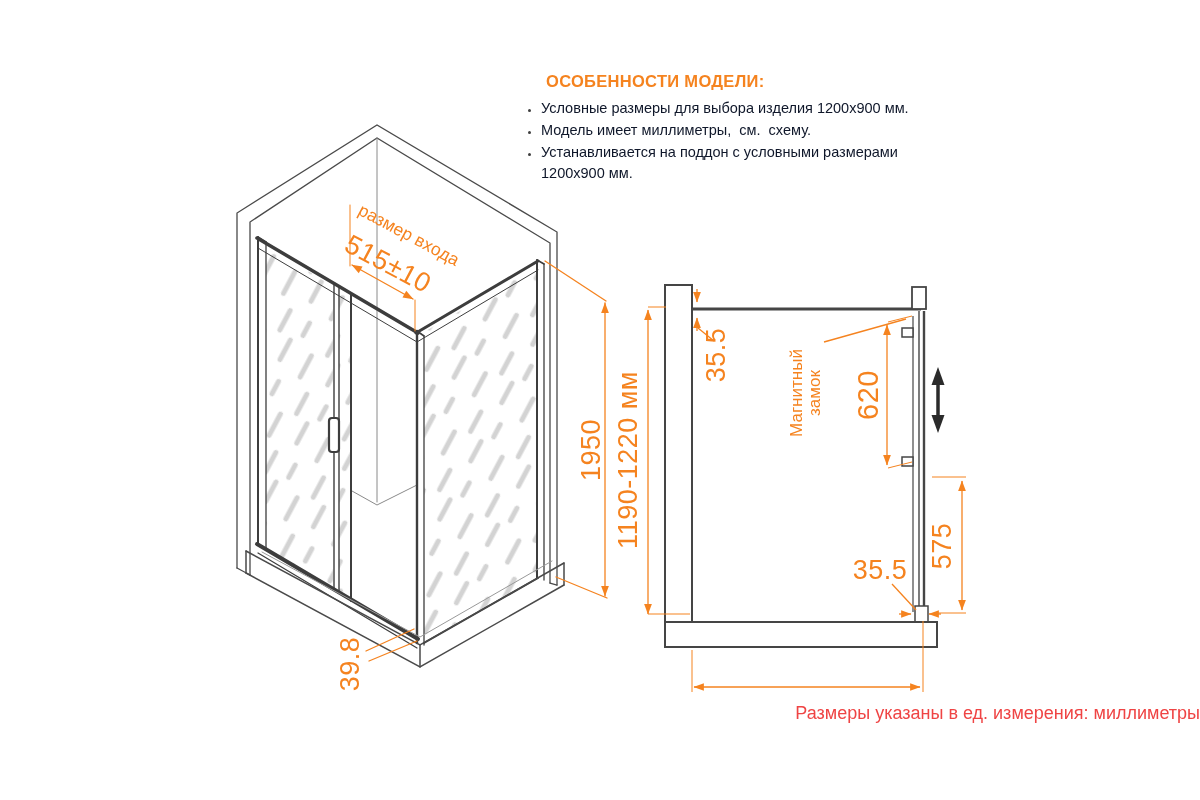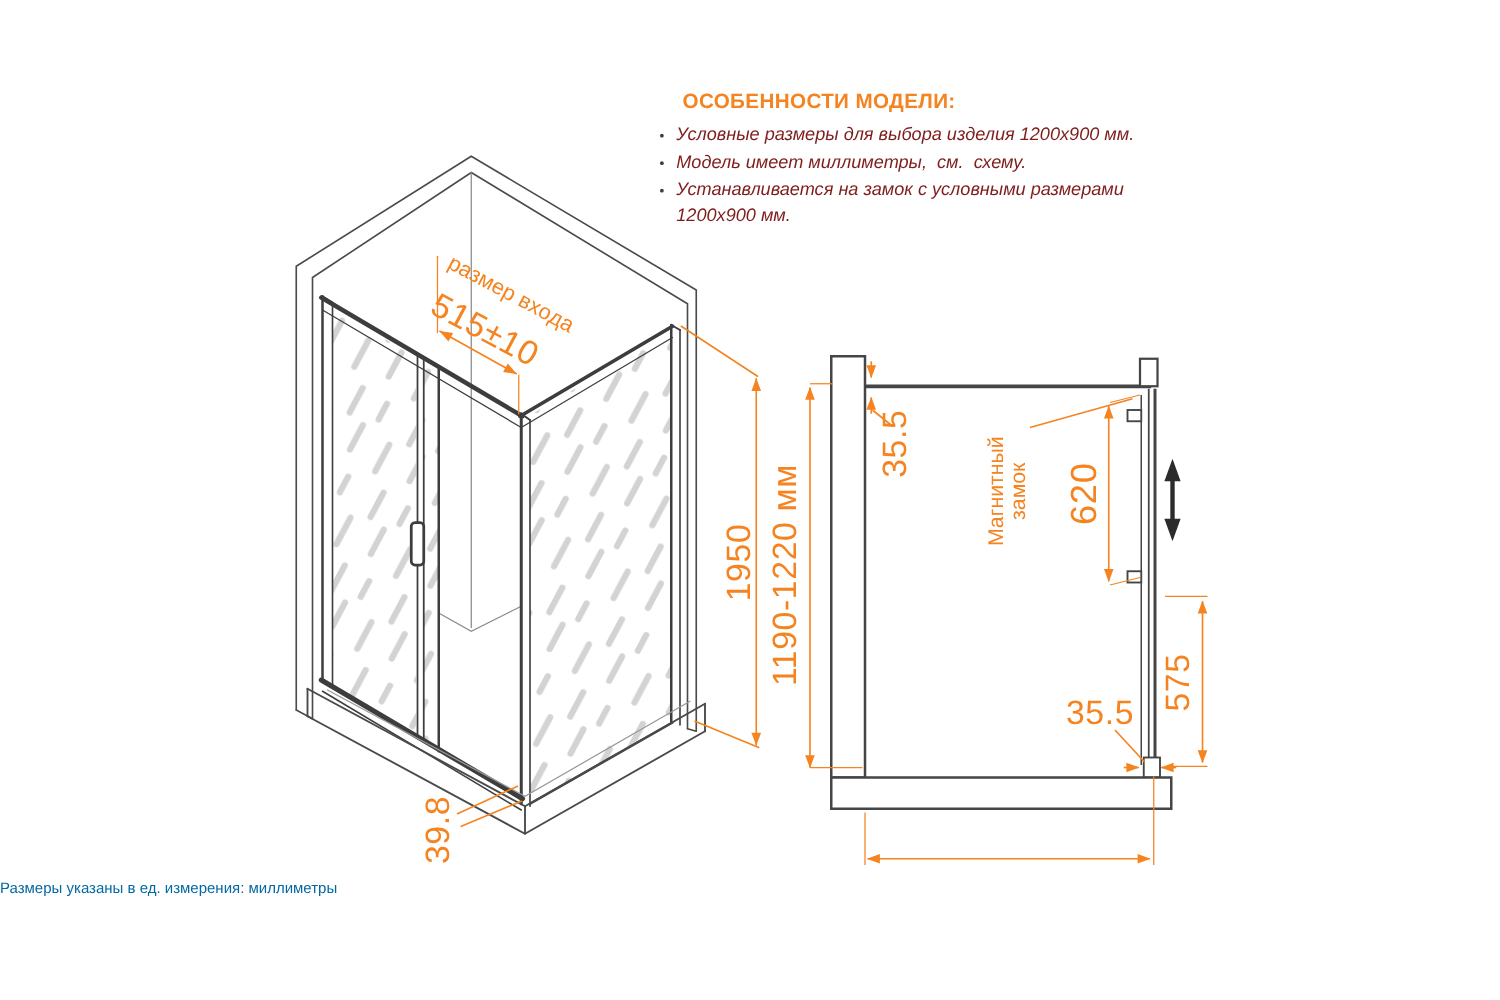--- a/index.html
+++ b/index.html
@@ -4,32 +4,32 @@
 <style>
   html,body{margin:0;padding:0;background:#fff;}
   #canvas{position:relative;width:1200px;height:776px;background:#ffffff;overflow:hidden;
           font-family:"Liberation Sans","DejaVu Sans",sans-serif;}
   #drawing{position:absolute;left:0;top:0;}
 
   
   .features{position:absolute;left:524px;top:72px;width:424px;}
   .features h3{margin:0 0 7px 22px;font-size:16.5px;font-weight:700;letter-spacing:.3px;color:#F5831F;}
   .features ul{margin:0;padding:0 0 0 17px;list-style:disc;}
-  .features li{font-size:14.5px;line-height:1.45;color:#7f1d1d;white-space:pre-wrap;margin:0 0 1px 0;font-style:italic;}
+  .features li{font-size:14.5px;line-height:1.45;color:#0f172a;white-space:pre-wrap;margin:0 0 1px 0;}
   .features li::marker{color:#3e3e3e;font-size:11px;}
 
   
   .dim-label{position:absolute;color:#F5831F;white-space:nowrap;line-height:1.05;
              transform:translate(-50%,-50%) rotate(var(--r,0deg));}
   .lbl-sm{font-size:17.5px;}
   .lbl-md{font-size:17px;text-align:center;}
   .lbl-num{font-size:27px;letter-spacing:.5px;}
 
-  .footnote{position:absolute;left:0;top:703px;width:1200px;text-align:left;
-            font-size:12px;color:#0369a1;}
+  .footnote{position:absolute;left:0;top:703px;width:1200px;text-align:right;
+            font-size:18px;color:#ef4444;}
 </style>
 </head>
 <body>
 
 <div id="canvas">
 
   <svg id="drawing" width="1200" height="800" viewBox="0 0 1200 800">
     <defs>
       <marker id="ar" viewBox="0 0 10 10" refX="9.5" refY="5" markerWidth="11" markerHeight="8" orient="auto-start-reverse">
         <path d="M0,1.3 L10,5 L0,8.7 Z" fill="#F5831F"></path>
@@ -155,21 +155,21 @@
         <polygon points="931.5,415 944.5,415 938,433" fill="#2b2b2b"></polygon>
       </g>
     </g>
   </svg>
 
   <div class="features">
     <h3>ОСОБЕННОСТИ МОДЕЛИ:</h3>
     <ul>
       <li>Условные размеры для выбора изделия 1200x900 мм.</li>
       <li>Модель имеет миллиметры,  см.  схему.</li>
-      <li>Устанавливается на замок с условными размерами 1200x900 мм.</li>
+      <li>Устанавливается на поддон с условными размерами 1200x900 мм.</li>
     </ul>
   </div>
 
   <div class="dim-label lbl-sm" style="left:409px;top:235px;--r:28deg;">размер вхoда</div>
   <div class="dim-label lbl-num" style="left:388px;top:264px;--r:28deg;">515±10</div>
   <div class="dim-label lbl-num" style="left:591px;top:450px;--r:-90deg;">1950</div>
   <div class="dim-label lbl-num" style="left:350px;top:664px;--r:-90deg;">39.8</div>
 
   <div class="dim-label lbl-num" style="left:628px;top:460px;--r:-90deg;">1190-1220 мм</div>
   <div class="dim-label lbl-num" style="left:716px;top:355px;--r:-90deg;">35.5</div>

